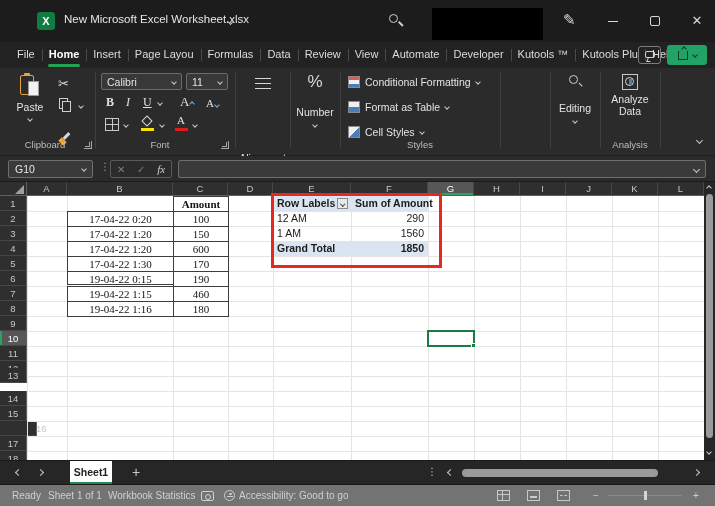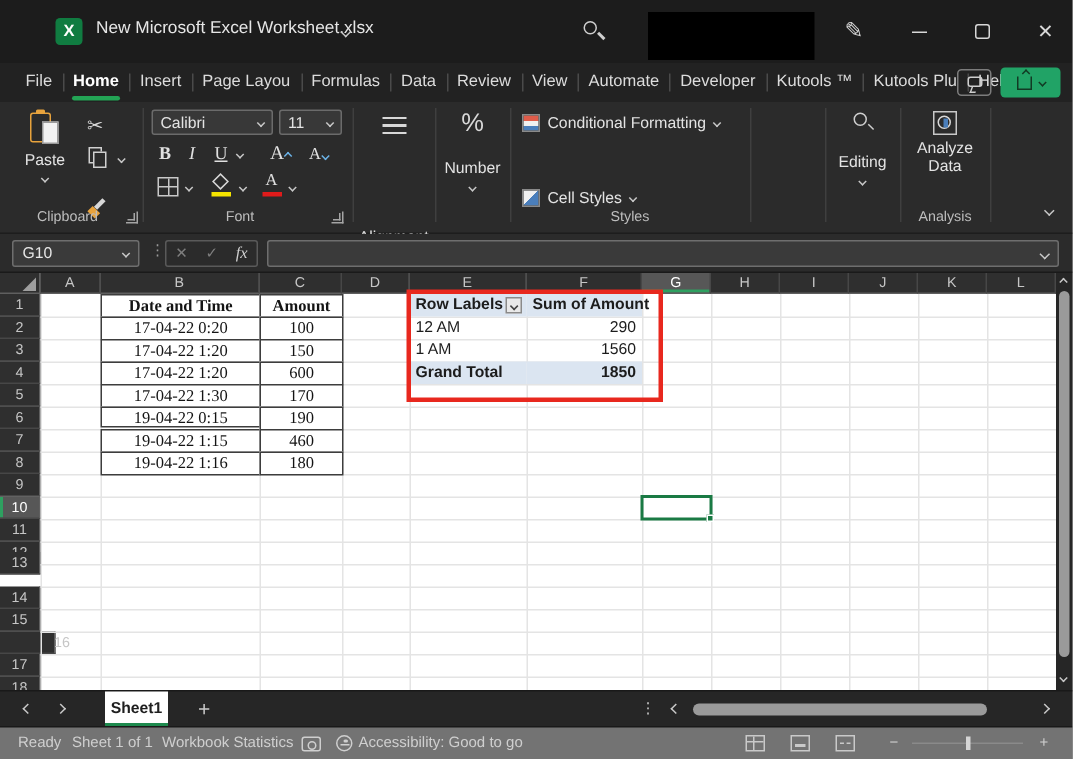--- a/index.html
+++ b/index.html
@@ -291,20 +291,25 @@
 
   <div class="big-btn" style="left:290px; top:4px; width:50px;">
     <span style="font-size:17px; color:#d8d8d8;">%</span>
     <span class="rib-txt" style="margin-top:14px;">Number</span>
     <i class="chev tiny" style="margin-top:5px;"></i>
   </div>
 
   <div class="styles-row" style="top:6px;">
     <span class="sq-icon" style="background:linear-gradient(180deg,#e05c4a 0 34%,#f0f0f0 34% 67%,#4a7ebb 67% 100%);"></span>
     <span class="rib-txt">Conditional Formatting</span>
+      <i class="chev tiny"></i>
+  </div>
+  <div class="styles-row" style="top:31px;">
+    <span class="sq-icon" style="background:linear-gradient(180deg,#f0f0f0 0 50%,#4a7ebb 50% 100%);"></span>
+    <span class="rib-txt">Format as Table</span>
       <i class="chev tiny"></i>
   </div>
   <div class="styles-row" style="top:56px;">
     <span class="sq-icon" style="background:linear-gradient(135deg,#f0f0f0 0 50%,#4a7ebb 50% 100%);"></span>
     <span class="rib-txt">Cell Styles</span>
       <i class="chev tiny"></i>
   </div>
   <div class="group-label" style="left:340px; width:160px;">Styles</div>
 
 
@@ -401,21 +406,20 @@
     <div class="gl" style="left: 27px; top: 134px; width: 677px; height: 1px;"></div>
     <div class="gl" style="left: 27px; top: 149px; width: 677px; height: 1px;"></div>
     <div class="gl" style="left: 27px; top: 164px; width: 677px; height: 1px;"></div>
     <div class="gl" style="left: 27px; top: 179px; width: 677px; height: 1px;"></div>
     <div class="gl" style="left: 27px; top: 194px; width: 677px; height: 1px;"></div>
     <div class="gl" style="left: 27px; top: 209px; width: 677px; height: 1px;"></div>
     <div class="gl" style="left: 27px; top: 224px; width: 677px; height: 1px;"></div>
     <div class="gl" style="left: 27px; top: 239px; width: 677px; height: 1px;"></div>
     <div class="gl" style="left: 27px; top: 254px; width: 677px; height: 1px;"></div>
     <div class="gl" style="left: 27px; top: 269px; width: 677px; height: 1px;"></div>
-    <div class="dcell hd" style="left: 67px; top: 14px; width: 107px; height: 16px;">Date and Time</div>
     <div class="dcell hd" style="left: 173px; top: 14px; width: 56px; height: 16px;">Amount</div>
     <div class="dcell" style="left: 67px; top: 29px; width: 107px; height: 16px;">17-04-22 0:20</div>
     <div class="dcell" style="left: 173px; top: 29px; width: 56px; height: 16px;">100</div>
     <div class="dcell" style="left: 67px; top: 44px; width: 107px; height: 16px;">17-04-22 1:20</div>
     <div class="dcell" style="left: 173px; top: 44px; width: 56px; height: 16px;">150</div>
     <div class="dcell" style="left: 67px; top: 59px; width: 107px; height: 16px;">17-04-22 1:20</div>
     <div class="dcell" style="left: 173px; top: 59px; width: 56px; height: 16px;">600</div>
     <div class="dcell" style="left: 67px; top: 74px; width: 107px; height: 16px;">17-04-22 1:30</div>
     <div class="dcell" style="left: 173px; top: 74px; width: 56px; height: 16px;">170</div>
     <div class="dcell" style="left: 67px; top: 89px; width: 107px; height: 14px;">19-04-22 0:15</div>

